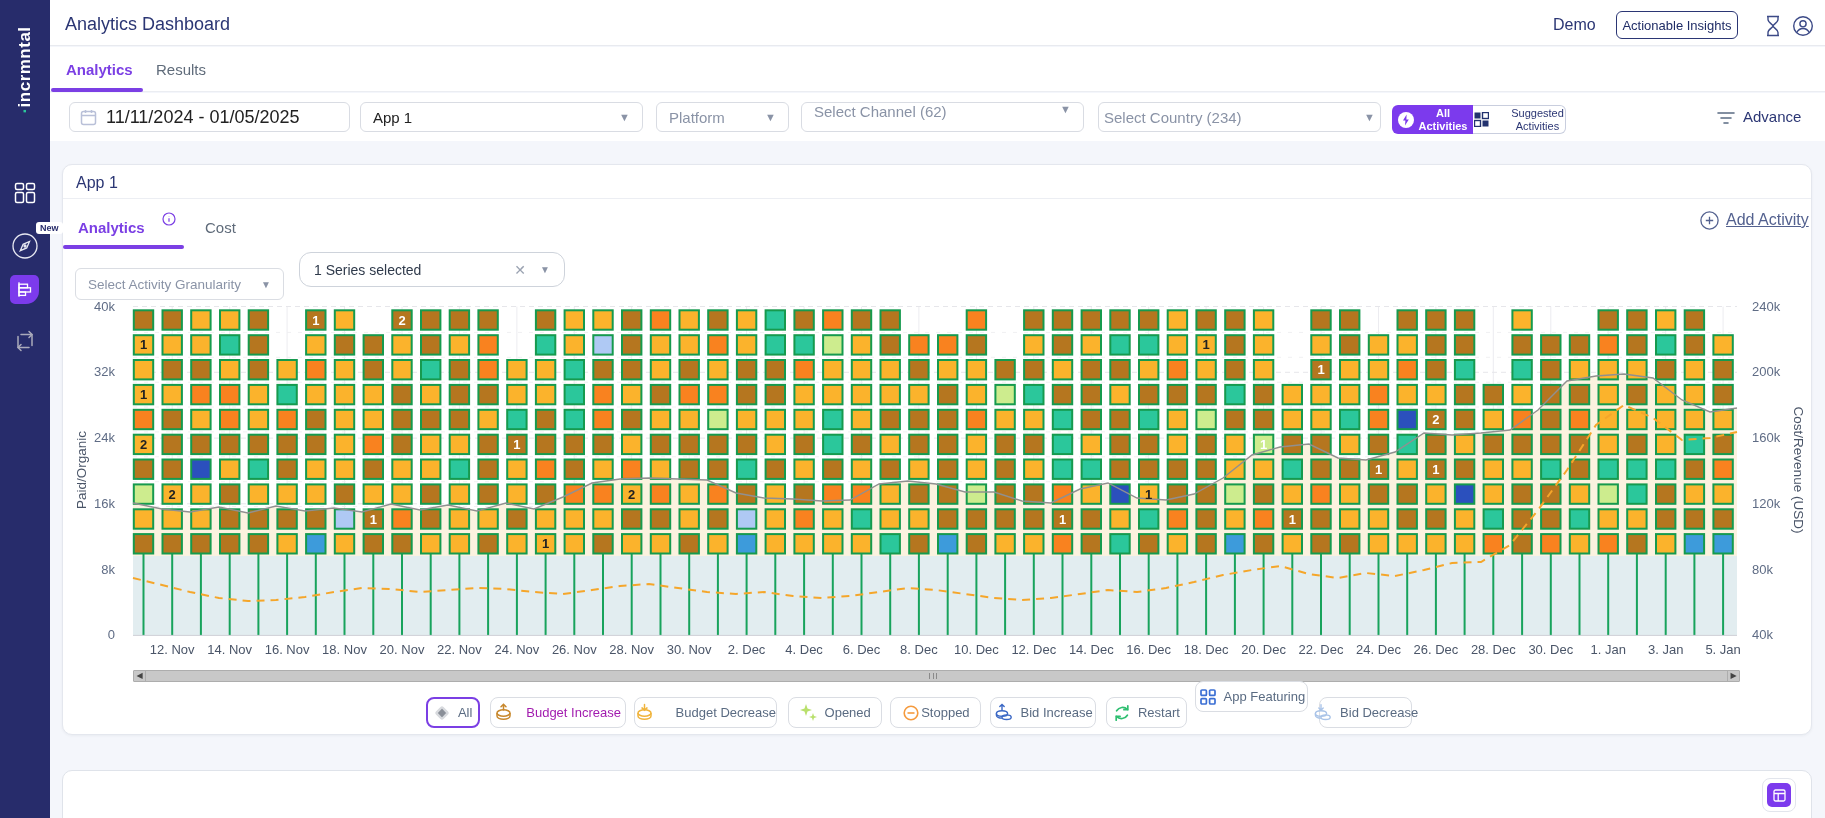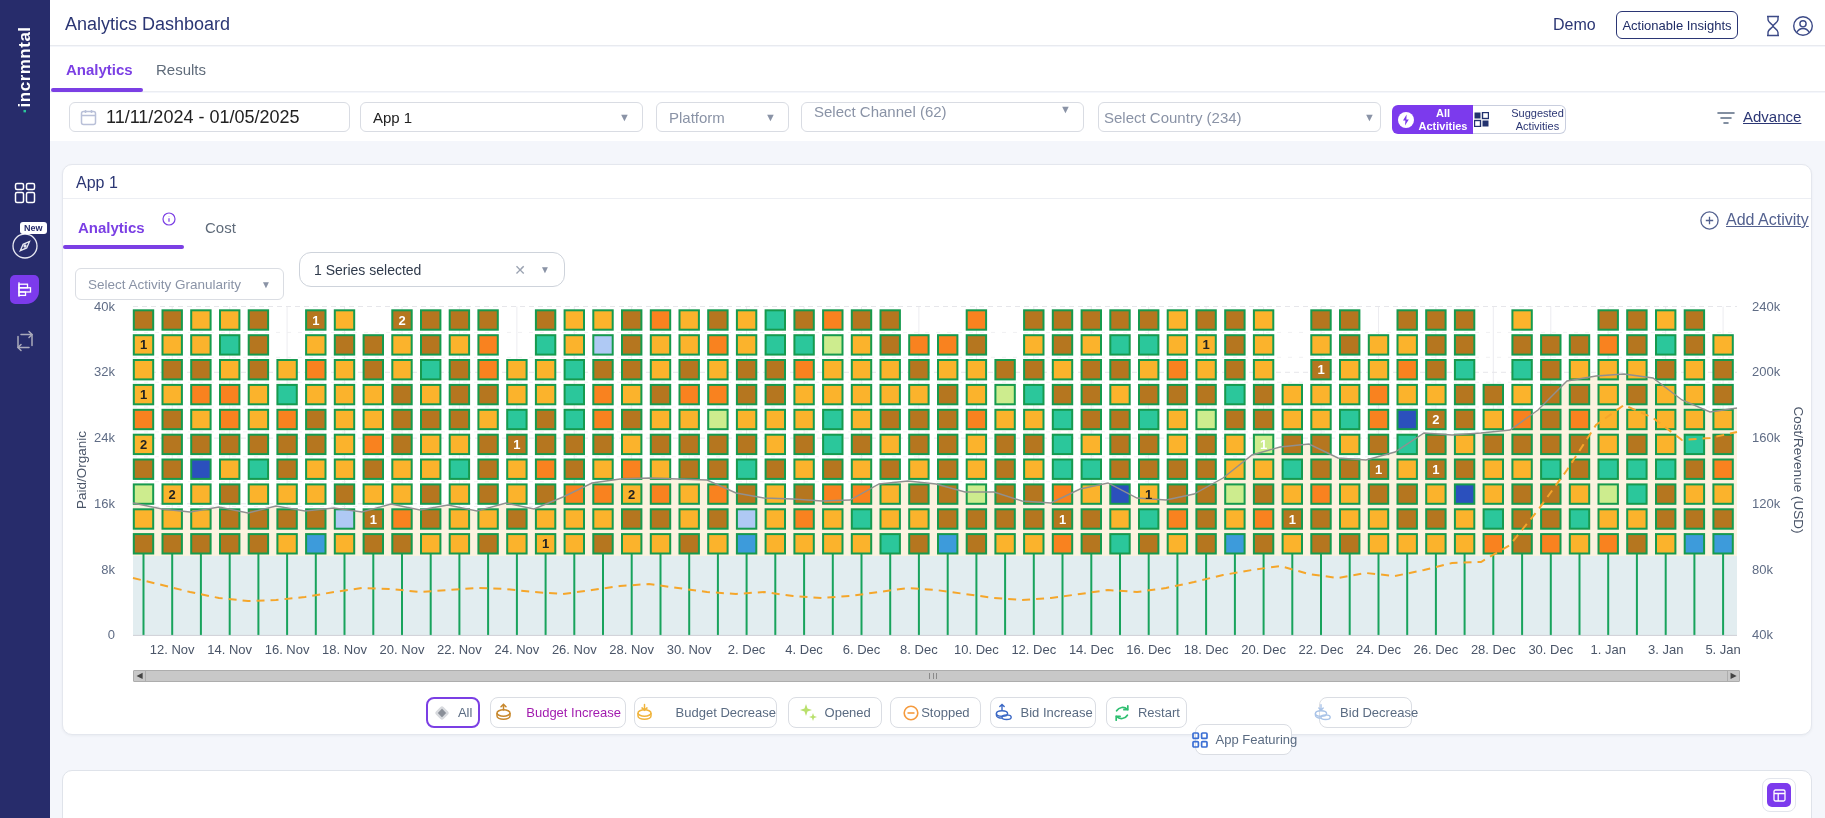--- a/index.html
+++ b/index.html
@@ -68,21 +68,21 @@
       <rect x="8.5" y="0.5" width="6" height="6" fill="none" stroke="#22316e" stroke-width="1.4"></rect>
       <rect x="0.5" y="8.5" width="6" height="6" fill="none" stroke="#22316e" stroke-width="1.4"></rect>
       <rect x="8.5" y="8.5" width="6" height="6"></rect>
     </svg>
 <span style="color:#2b3674;font-size:11px;line-height:1.15;text-align:center">Suggested<br>Activities</span>
   </div>
 
 <svg class="abs" style="left:1717px;top:111px" width="18" height="14" viewBox="0 0 18 14" stroke="#5a6b82" stroke-width="1.6" stroke-linecap="round">
     <path d="M1 2h16M4 7h10M7 12h4"></path>
   </svg>
-<div class="abs" style="left:1743px;top:108px;font-size:15px;color:#2b3674;text-decoration:underline">Advance</div>
+<div class="abs" style="left:1743px;top:108px;font-size:15px;color:#2b3674;">Advance</div>
 
 <div class="abs" style="left:62px;top:164px;width:1750px;height:571px;background:#fff;border:1px solid #e4e7ee;border-radius:10px;box-shadow:0 1px 3px rgba(20,30,60,.05)"></div>
 <div class="abs" style="left:76px;top:174px;font-size:16px;color:#2b3674">App 1</div>
 <div class="abs" style="left:63px;top:198px;width:1748px;height:1px;background:#eceef3"></div>
 
 <div class="abs" style="left:78px;top:219px;font-size:15px;font-weight:bold;color:#7b3fe4">Analytics</div>
 <svg class="abs" style="left:162px;top:212px" width="14" height="14" viewBox="0 0 14 14" fill="none" stroke="#7b3fe4" stroke-width="1.2">
     <circle cx="7" cy="7" r="6"></circle>
     <path d="M7 6.3v3.4M7 4.2v.2"></path>
   </svg>
@@ -880,21 +880,21 @@
   </div>
 <div style="position:absolute;left:1105.9px;top:697px;width:81px;height:31px;background:#fff;border:1px solid #dadde3;border-radius:8px;box-sizing:border-box;display:flex;align-items:center;justify-content:center;gap:7px;color:#5a6b82;font-size:13px;white-space:nowrap">
     <span style="flex-shrink:0;display:flex">
       <svg width="18" height="18" viewBox="0 0 18 18" fill="none" stroke="#2fbf71" stroke-width="1.7" stroke-linecap="round">
         <path d="M14.5 5.5A7 7 0 0 0 3.6 6.8M3.5 12.5a7 7 0 0 0 10.9-1.3"></path>
         <path d="M14.8 1.8v3.9h-3.9M3.2 16.2v-3.9h3.9"></path>
       </svg>
     </span>
     <span>Restart</span>
   </div>
-<div style="position:absolute;left:1195.4px;top:724px;width:97px;height:31px;background:#fff;border:1px solid #dadde3;border-radius:8px;box-sizing:border-box;display:flex;align-items:center;justify-content:center;gap:7px;color:#5a6b82;font-size:13px;white-space:nowrap">
+<div style="position:absolute;left:1195.4px;top:681px;width:113px;height:31px;background:#fff;border:1px solid #dadde3;border-radius:8px;box-sizing:border-box;display:flex;align-items:center;justify-content:center;gap:7px;color:#5a6b82;font-size:13px;white-space:nowrap">
     <span style="flex-shrink:0;display:flex">
       <svg width="18" height="18" viewBox="0 0 18 18" fill="none" stroke="#3b6fd4" stroke-width="1.7">
         <rect x="2" y="2" width="5.4" height="5.4" rx="1"></rect>
         <rect x="10.6" y="2" width="5.4" height="5.4" rx="1"></rect>
         <rect x="2" y="10.6" width="5.4" height="5.4" rx="1"></rect>
         <rect x="10.6" y="10.6" width="5.4" height="5.4" rx="1"></rect>
       </svg>
     </span>
     <span>App Featuring</span>
   </div>
@@ -920,21 +920,21 @@
   </div>
 
 <div class="abs" style="left:0;top:0;width:50px;height:818px;background:#272c6b"></div>
 <div class="abs" style="left:25px;top:70px;transform:translate(-50%,-50%) rotate(-90deg);color:#fff;font-size:17px;font-weight:bold;letter-spacing:.5px;white-space:nowrap"><span style="color:#2bc79b">·</span>incrmntal</div>
 <svg class="abs" style="left:14px;top:182px" width="22" height="22" viewBox="0 0 22 22" fill="none" stroke="#fff" stroke-width="1.5">
     <rect x="1.5" y="1.5" width="8" height="6" rx="1.5"></rect>
     <rect x="12.5" y="1.5" width="8" height="6" rx="1.5"></rect>
     <rect x="1.5" y="10.5" width="8" height="10" rx="1.5"></rect>
     <rect x="12.5" y="10.5" width="8" height="10" rx="1.5"></rect>
   </svg>
-<div class="abs" style="left:20px;top:222px;background:#fff;border-radius:3px;color:#272c6b;font-size:9px;padding:1px 4px;font-weight:bold;z-index:3">New</div>
+<div class="abs" style="left:36px;top:222px;background:#fff;border-radius:3px;color:#272c6b;font-size:9px;padding:1px 4px;font-weight:bold;z-index:3">New</div>
 <svg class="abs" style="left:11px;top:232px" width="28" height="28" viewBox="0 0 28 28" fill="none" stroke="#e8e9f2" stroke-width="1.3">
     <circle cx="14" cy="14" r="12"></circle>
     <path d="M18.5 9.5l-2.8 6.4-6.4 2.8 2.8-6.4z"></path>
     <circle cx="14" cy="14" r="1" fill="#e8e9f2"></circle>
   </svg>
 <div class="abs" style="left:10px;top:275px;width:29px;height:29px;background:#7c3bec;border-radius:5px 5px 13px 5px"></div>
 <svg class="abs" style="left:15px;top:280px" width="19" height="19" viewBox="0 0 19 19" fill="none" stroke="#fff" stroke-width="1.3">
     <path d="M4 2.2v14.6"></path>
     <rect x="4" y="4.2" width="8.5" height="3.6"></rect>
     <rect x="4" y="7.8" width="11.5" height="4.2"></rect>

